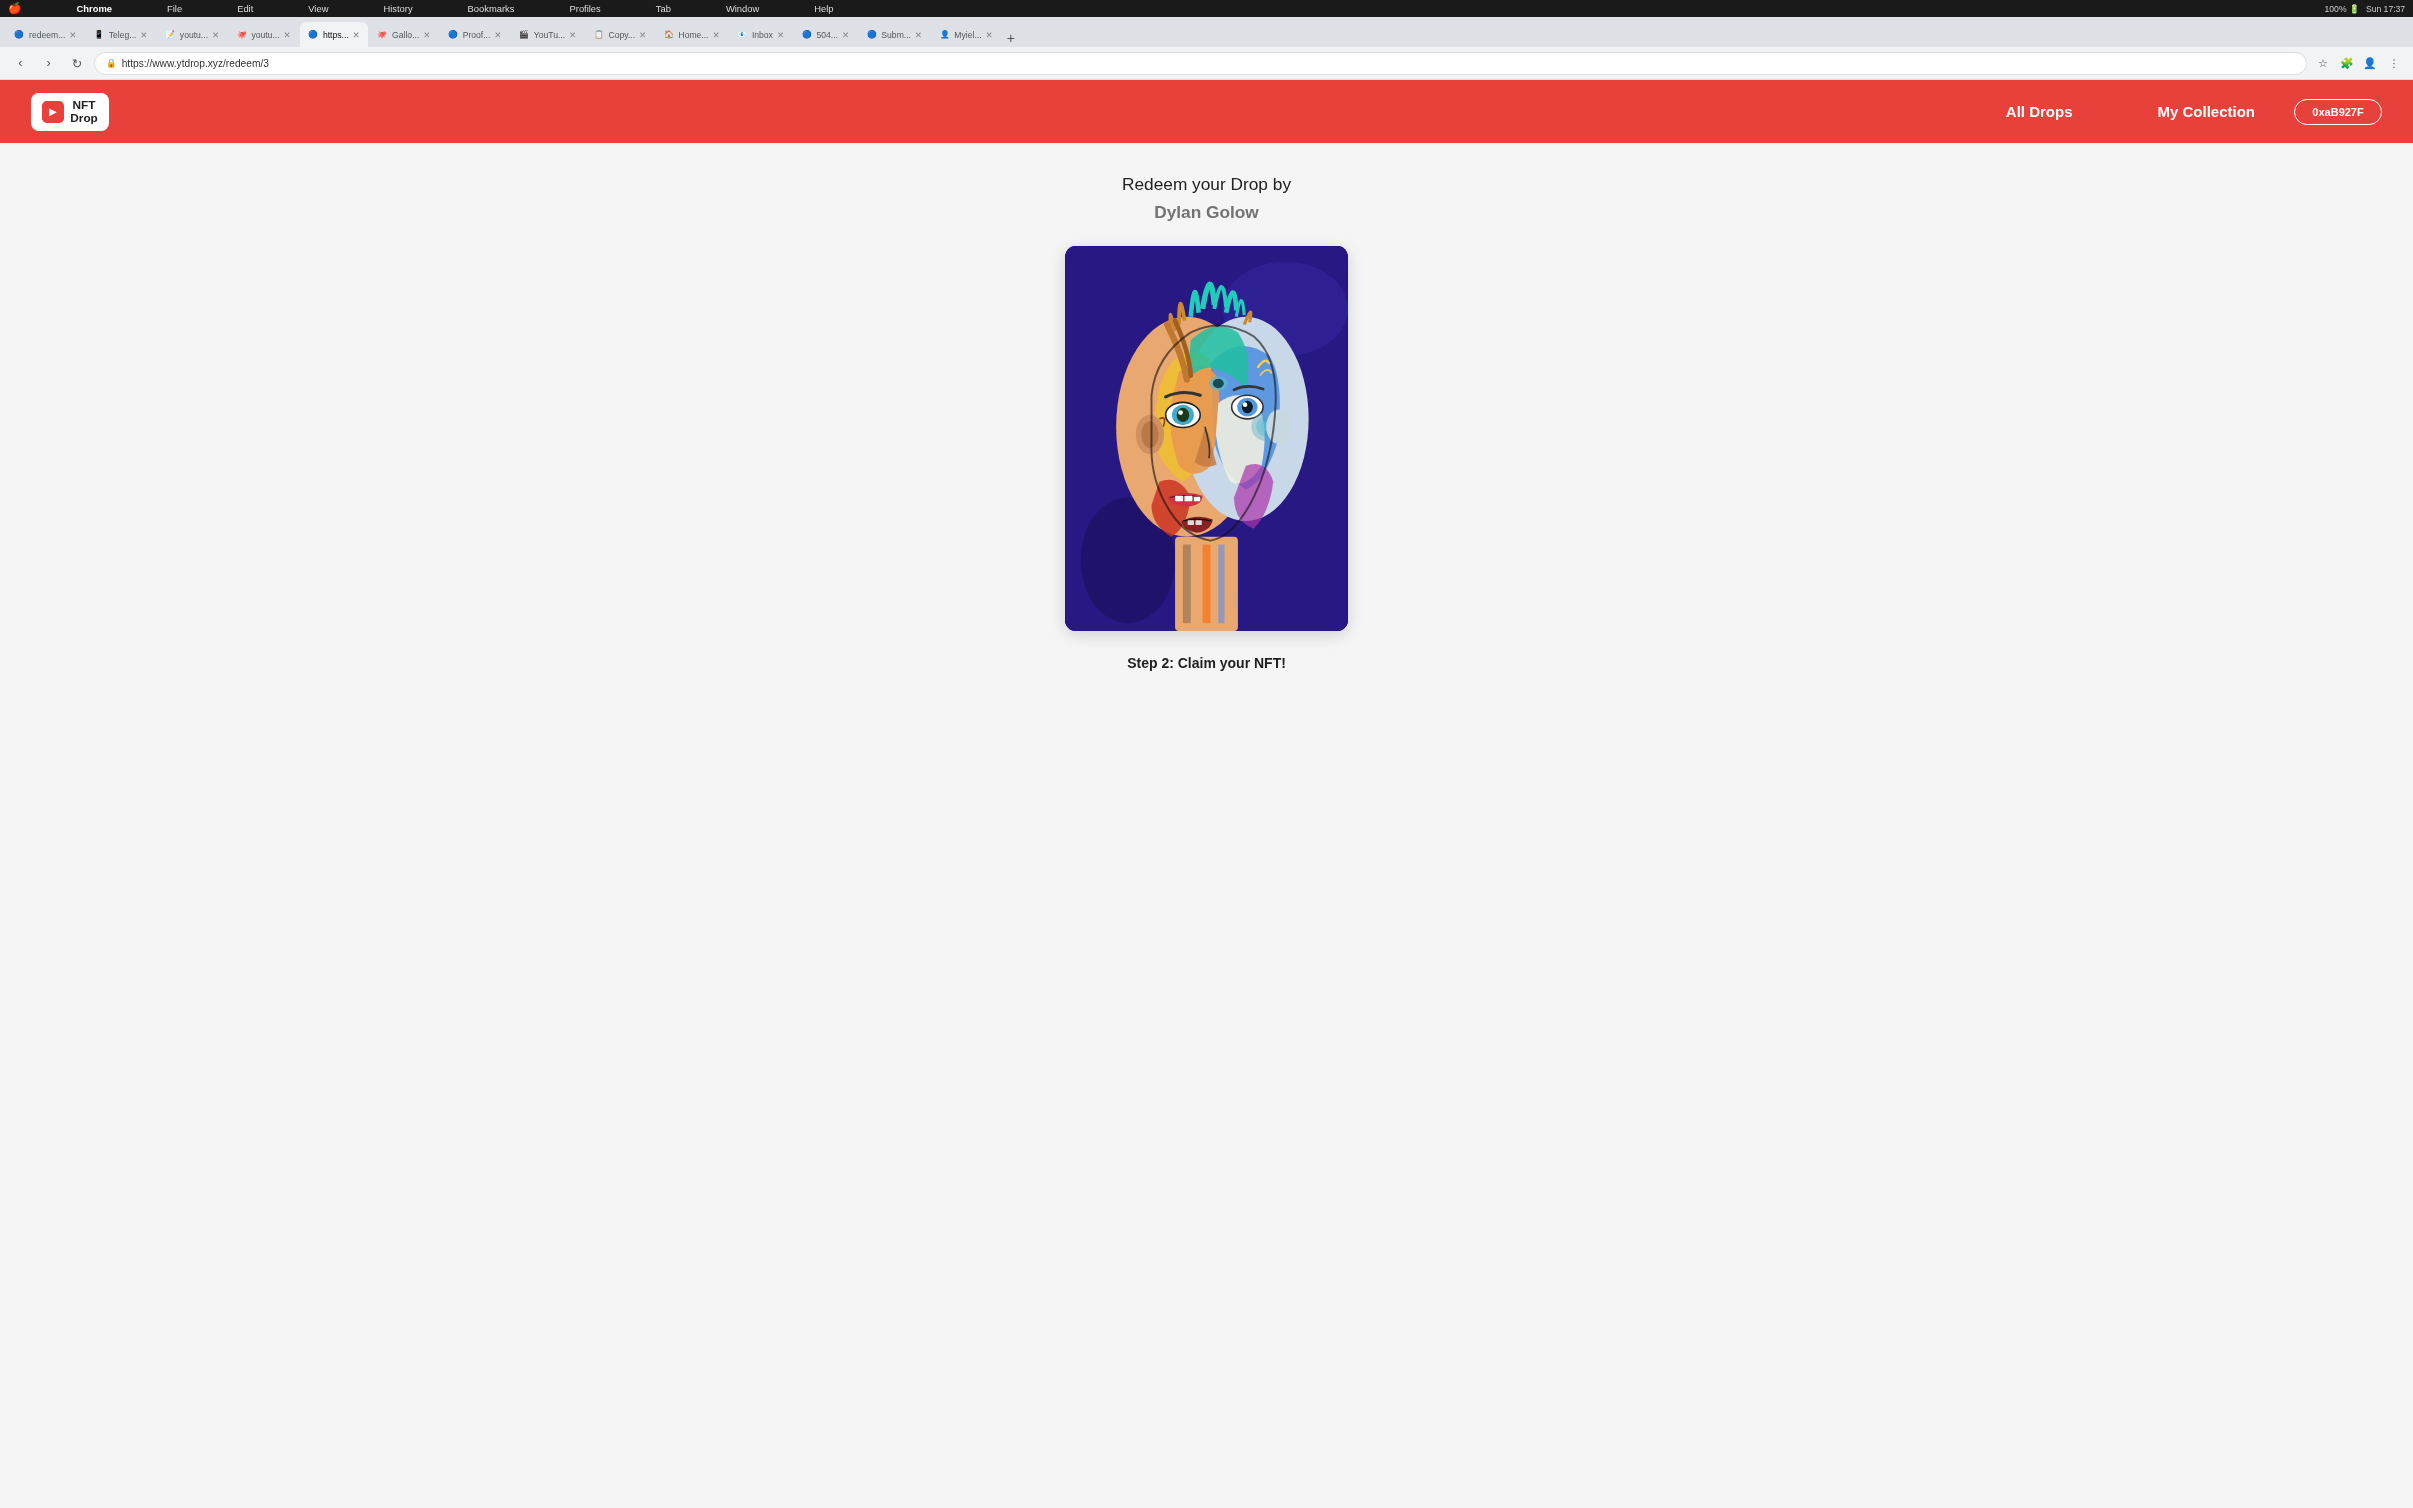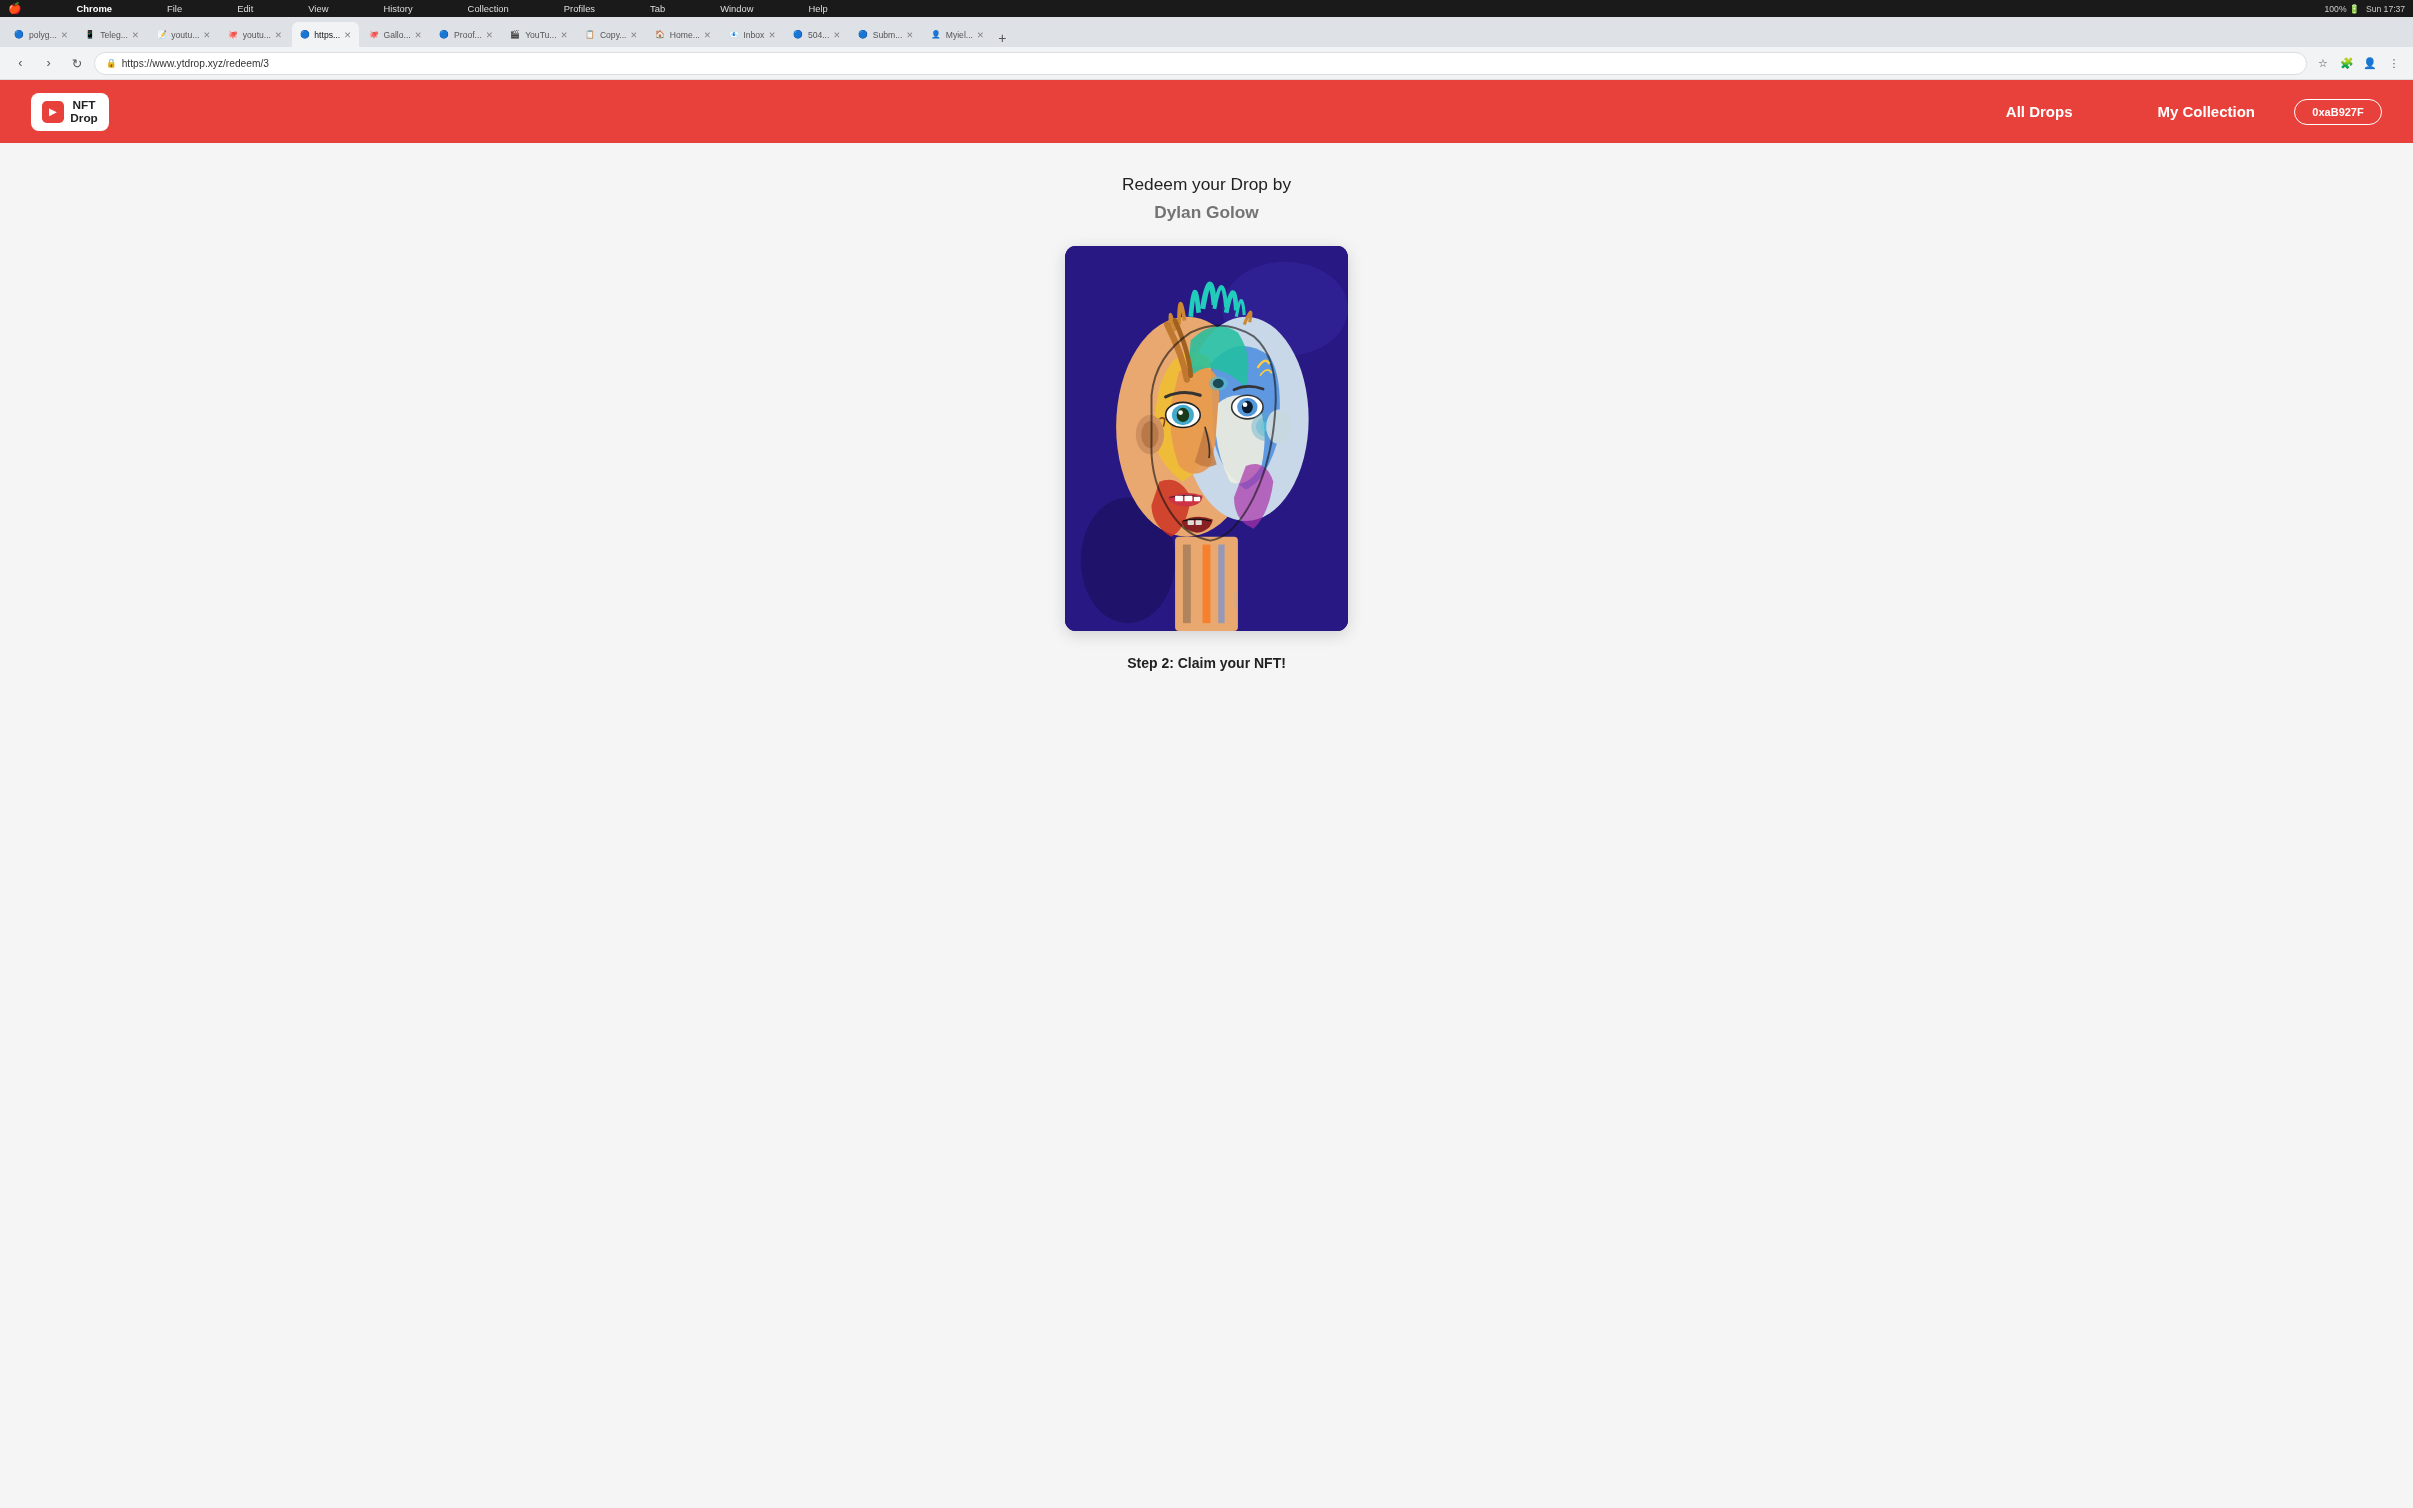--- a/index.html
+++ b/index.html
@@ -188,36 +188,36 @@
 <body>
 
 <div class="mac-bar">
   <div class="mac-bar-left">
     <span class="mac-apple">🍎</span>
     <span class="mac-menu-item bold">Chrome</span>
     <span class="mac-menu-item">File</span>
     <span class="mac-menu-item">Edit</span>
     <span class="mac-menu-item">View</span>
     <span class="mac-menu-item">History</span>
-    <span class="mac-menu-item">Collection</span>
+    <span class="mac-menu-item">Bookmarks</span>
     <span class="mac-menu-item">Profiles</span>
     <span class="mac-menu-item">Tab</span>
     <span class="mac-menu-item">Window</span>
     <span class="mac-menu-item">Help</span>
   </div>
   <div class="mac-bar-right">
     <span>100% 🔋</span>
     <span>Sun 17:37</span>
   </div>
 </div>
 
 <div class="chrome-bar">
   <div class="tab">
     <span class="tab-favicon">🔵</span>
-    <span class="tab-title">polyg...</span>
+    <span class="tab-title">redeem...</span>
     <span class="tab-close">✕</span>
   </div>
   <div class="tab">
     <span class="tab-favicon">📱</span>
     <span class="tab-title">Teleg...</span>
     <span class="tab-close">✕</span>
   </div>
   <div class="tab">
     <span class="tab-favicon">📝</span>
     <span class="tab-title">youtu...</span>

